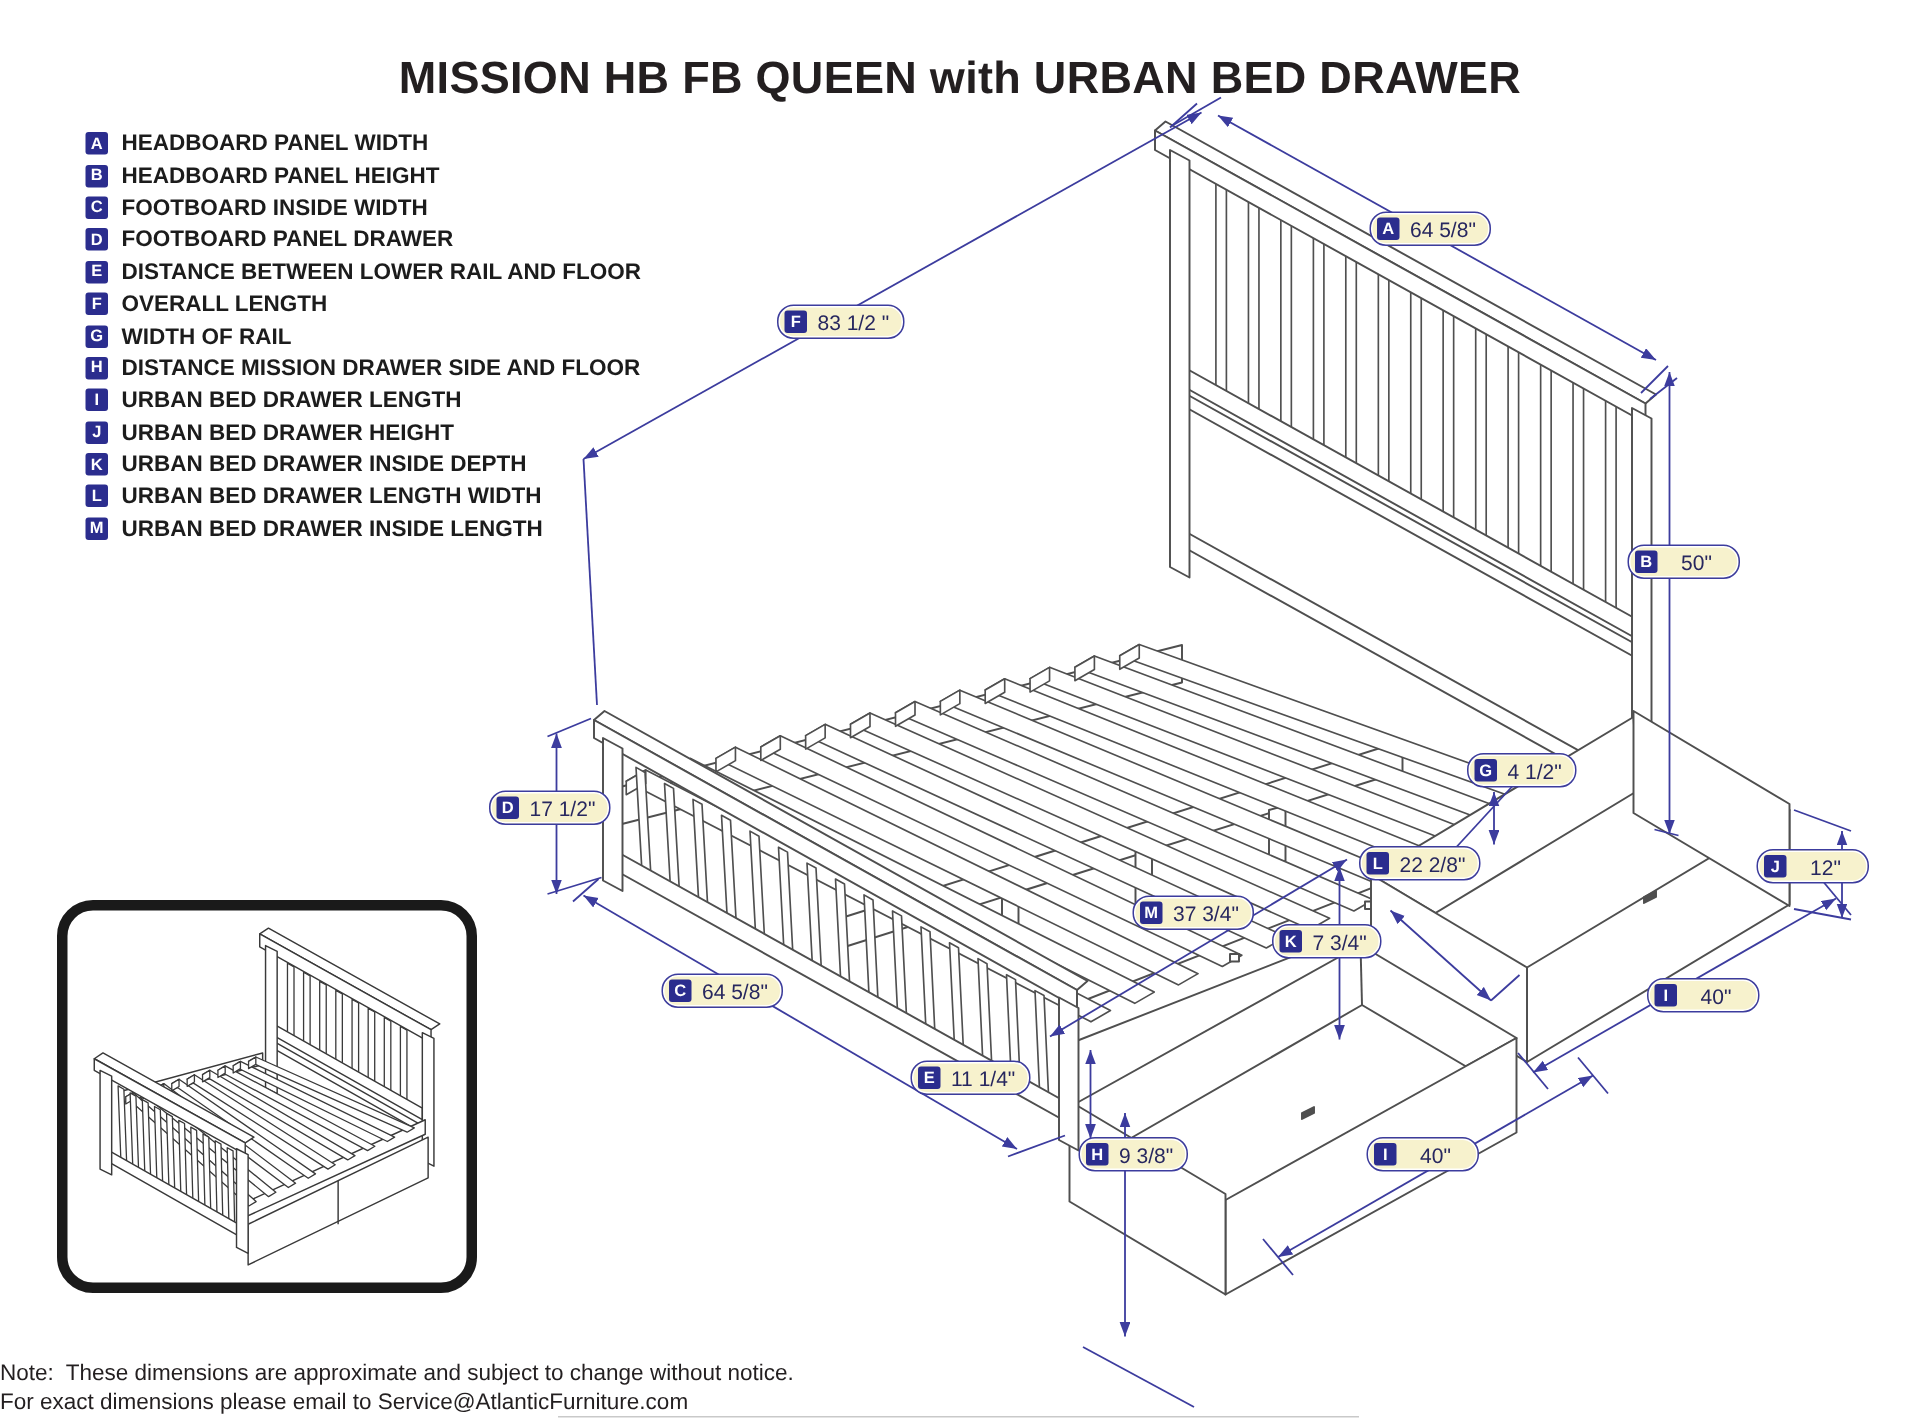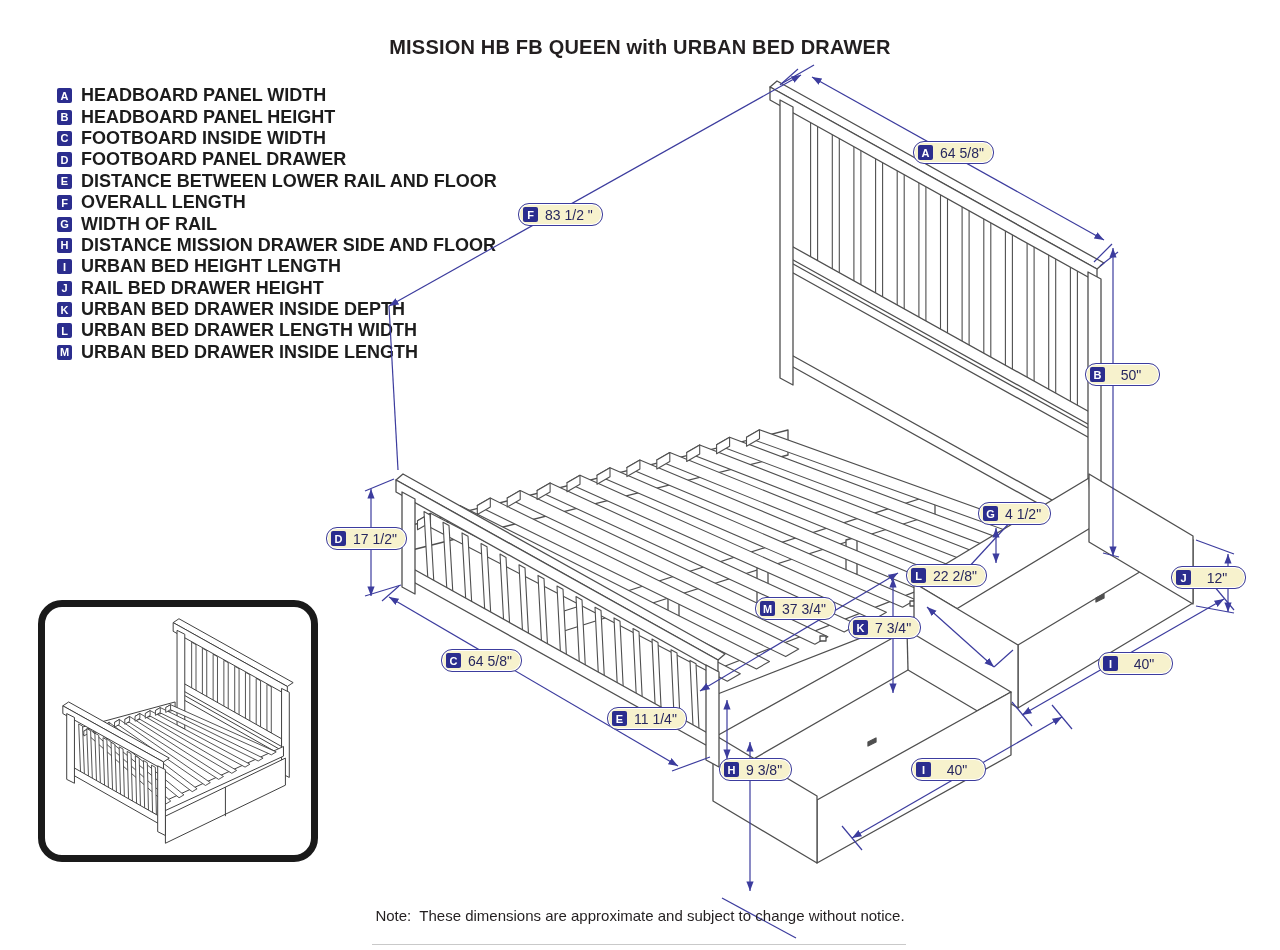--- a/index.html
+++ b/index.html
@@ -1,41 +1,41 @@
 <!DOCTYPE html>
 <html><head>
 <meta charset="utf-8">
 <style>
   html,body{margin:0;padding:0;background:#fff;}
   #canvas{position:relative;width:1280px;height:950px;background:#fff;overflow:hidden;
           font-family:"Liberation Sans","DejaVu Sans",sans-serif;}
   #page-title{position:absolute;top:36px;left:0;width:100%;text-align:center;
-              font-size:20px;font-weight:bold;color:#231f20;letter-spacing:.2px;}
+              font-size:30px;font-weight:bold;color:#231f20;letter-spacing:.2px;}
   
   #legend{position:absolute;left:57px;top:85px;}
   .leg-row{display:flex;align-items:center;height:21.4px;}
   .leg-badge{width:15px;height:15px;background:#2b2d8e;color:#fff;border-radius:2px;
              font-size:11px;font-weight:bold;display:flex;align-items:center;justify-content:center;
              flex:0 0 15px;}
-  .leg-text{margin-left:9px;font-size:18px;font-weight:bold;color:#1c1c1c;white-space:nowrap;}
+  .leg-text{margin-left:9px;font-size:15px;font-weight:bold;color:#1c1c1c;white-space:nowrap;}
   
   #bed-svg{position:absolute;left:0;top:0;}
   
   .dim{position:absolute;display:flex;align-items:center;background:#f7f2cd;
        border:1.4px solid #3c3c9e;border-radius:11px;height:23px;box-sizing:border-box;
        padding:0 9px 0 4px;box-shadow:0 0 0 1px #fff inset;}
   .dim .b{width:15px;height:15px;background:#2b2d8e;color:#fff;border-radius:2px;font-size:11px;
           font-weight:bold;display:flex;align-items:center;justify-content:center;flex:0 0 15px;}
   .dim .v{margin-left:7px;font-size:14px;color:#27275f;white-space:nowrap;}
   .dim.wide .v{min-width:38px;text-align:center;}
   
   #thumb{position:absolute;left:38px;top:600px;width:280px;height:262px;border:7px solid #1a1a1a;
          border-radius:24px;box-sizing:border-box;background:#fff;display:flex;align-items:center;justify-content:center;}
   
-  #note{position:absolute;left:0;top:906px;width:100%;text-align:center;color:#231f20;font-size:15px;}
+  #note{position:absolute;left:0;top:906px;width:100%;text-align:left;color:#231f20;font-size:15px;}
   #note .row{line-height:19px;}
   #note .prefix{margin-right:8px;}
   #bottom-rule{position:absolute;left:372px;top:944px;width:534px;height:1px;background:#c9c9c9;}
 </style>
 </head>
 <body>
 
 <div id="canvas">
 
   <div id="page-title">MISSION HB FB QUEEN with URBAN BED DRAWER</div>
@@ -68,25 +68,25 @@
     <div class="leg-row">
         <span class="leg-badge">G</span>
         <span class="leg-text">WIDTH OF RAIL</span>
       </div>
     <div class="leg-row">
         <span class="leg-badge">H</span>
         <span class="leg-text">DISTANCE MISSION DRAWER SIDE AND FLOOR</span>
       </div>
     <div class="leg-row">
         <span class="leg-badge">I</span>
-        <span class="leg-text">URBAN BED HEIGHT LENGTH</span>
+        <span class="leg-text">URBAN BED DRAWER LENGTH</span>
       </div>
     <div class="leg-row">
         <span class="leg-badge">J</span>
-        <span class="leg-text">RAIL BED DRAWER HEIGHT</span>
+        <span class="leg-text">URBAN BED DRAWER HEIGHT</span>
       </div>
     <div class="leg-row">
         <span class="leg-badge">K</span>
         <span class="leg-text">URBAN BED DRAWER INSIDE DEPTH</span>
       </div>
     <div class="leg-row">
         <span class="leg-badge">L</span>
         <span class="leg-text">URBAN BED DRAWER LENGTH WIDTH</span>
       </div>
     <div class="leg-row">
@@ -367,16 +367,17 @@
         </g>
       <polygon points="22,160 117,214 117,222 22,168"></polygon>
       <polygon points="14,98 118,156 118,164 14,106"></polygon>
       <polygon points="18,106 26,110 26,178 18,174"></polygon>
       <polygon points="112,160 120,164 120,232 112,228"></polygon>
     </svg>
   </div>
 
   <div id="note">
     <div class="row"><span class="prefix">Note:</span><span>These dimensions are approximate and subject to change without notice.</span></div>
+    <div class="row">For exact dimensions please email to Service@AtlanticFurniture.com</div>
   </div>
   <div id="bottom-rule"></div>
 
 </div>
 
 </body></html>

